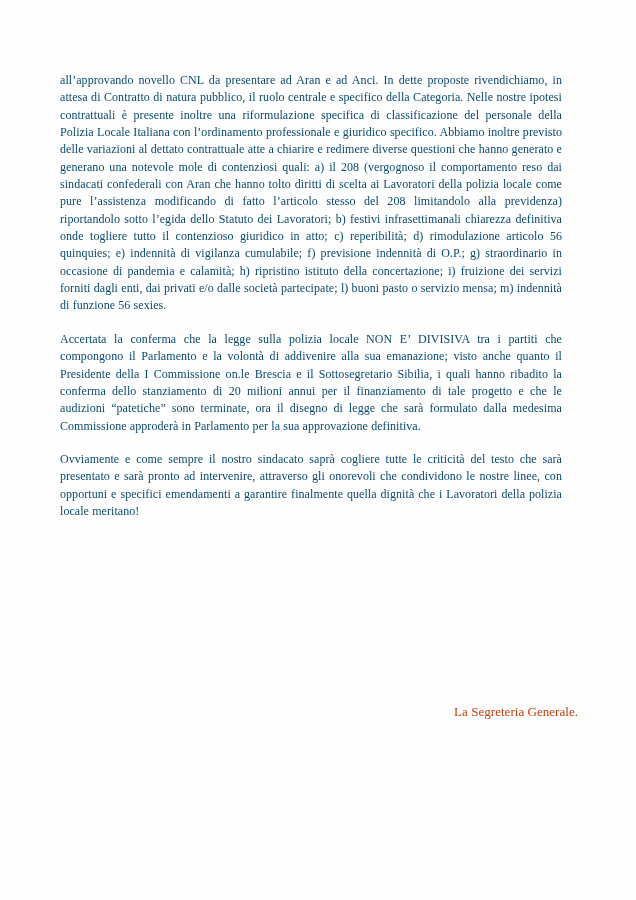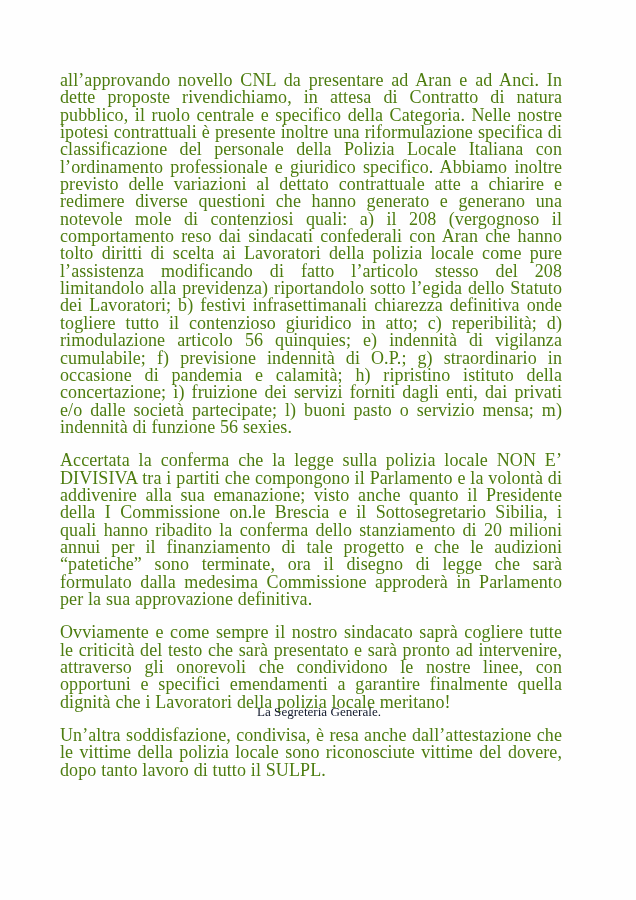--- a/index.html
+++ b/index.html
@@ -29,69 +29,68 @@
   
   .doc-body {
     position: absolute;
     left: 60px;
     top: 72px;
     width: 518px;
   }
 
   .para {
     margin: 0 16px 16px 0;
-    font-size: 18px;
+    font-size: 12px;
     line-height: 17.35px;
     text-align: justify;
     text-justify: inter-word;
     letter-spacing: 0.005em;
-    color: #4d7c0f;
+    color: #0c4a6e;
     word-spacing: 0.01em;
     hyphens: none;
   }
 
   .para:last-child {
     margin-bottom: 0;
   }
 
   
   .signature-block {
     position: absolute;
     left: 60px;
     top: 703px;
     width: 518px;
   }
 
   .signature {
     margin: 0;
     font-size: 13.1px;
     line-height: 17.35px;
-    text-align: center;
-    color: #0f172a;
+    text-align: right;
+    color: #c2410c;
   }
 
   .underlined {
     text-underline-offset: 1.5px;
     text-decoration-thickness: 1px;
   }
 </style>
 </head>
 <body>
 
 <div class="page">
 
   <div class="doc-body">
 
     <p class="para">all’approvando novello CNL da presentare ad Aran e ad Anci. In dette proposte rivendichiamo, in attesa di Contratto di natura pubblico, il ruolo centrale e specifico della Categoria. Nelle nostre ipotesi contrattuali è presente inoltre una riformulazione specifica di classificazione del personale della Polizia Locale Italiana con l’ordinamento professionale e giuridico specifico. Abbiamo inoltre previsto delle variazioni al dettato contrattuale atte a  chiarire e redimere diverse questioni che hanno generato e generano una notevole mole di contenziosi quali: a) il 208 (vergognoso il comportamento reso dai sindacati confederali con Aran che hanno tolto diritti di scelta ai Lavoratori della polizia locale come pure l’assistenza modificando di fatto l’articolo stesso del 208 limitandolo alla previdenza) riportandolo sotto l’egida dello Statuto dei Lavoratori; b) festivi infrasettimanali chiarezza definitiva onde togliere tutto il contenzioso giuridico in atto; c) reperibilità; d) rimodulazione articolo 56 quinquies; e) indennità di vigilanza cumulabile; f) previsione indennità di O.P.; g) straordinario in occasione di pandemia e calamità; h) ripristino istituto della concertazione; i) fruizione dei servizi forniti dagli enti, dai privati e/o dalle società partecipate; l) buoni pasto o servizio mensa; m) indennità di funzione 56 sexies.</p>
 
     <p class="para">Accertata la conferma che la legge sulla polizia locale NON E’ DIVISIVA tra i partiti che compongono il Parlamento e la volontà di addivenire alla sua emanazione; visto anche quanto il Presidente della I Commissione on.le Brescia e il Sottosegretario Sibilia, i quali hanno ribadito la conferma  dello stanziamento di 20 milioni annui per il finanziamento di tale progetto e che le audizioni “patetiche” sono terminate, ora il disegno di legge che sarà formulato dalla medesima Commissione approderà in Parlamento per la sua approvazione definitiva.</p>
 
     <p class="para"><span>Ovviamente e come sempre il nostro sindacato saprà cogliere tutte le criticità del testo che sarà presentato e sarà pronto ad intervenire, attraverso gli onorevoli che condividono le nostre linee, con opportuni e specifici emendamenti a garantire finalmente quella dignità che i Lavoratori della polizia locale </span><span class="underlined">meritano</span><span>!</span></p>
 
-    <p class="para">Un’altra soddisfazione, condivisa, è resa anche dall’attestazione che le vittime della polizia locale sono riconosciute vittime del dovere, dopo tanto lavoro di tutto il SULPL.</p>
 
   </div>
 
   <div class="signature-block">
     <p class="signature">La Segreteria Generale.</p>
   </div>
 
 </div>
 
 </body></html>

